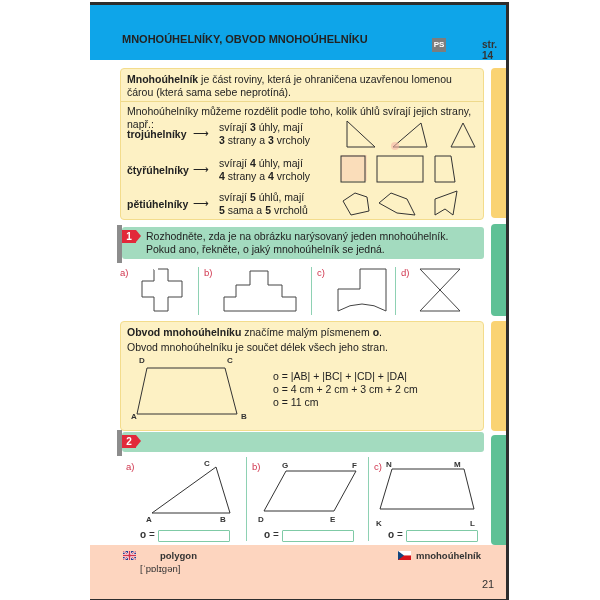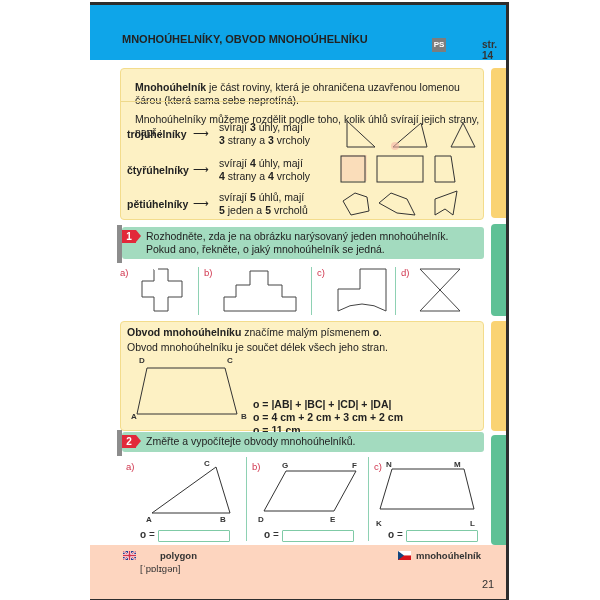--- a/index.html
+++ b/index.html
@@ -13,21 +13,21 @@
               font-size:8px; font-weight:bold; text-align:center; line-height:14px; }
   .ps-page { position:absolute; left:360px; top:34px; font-size:10px; font-weight:bold; color:#333;margin-left:32px; }
 
   .box { position:absolute; background:#fdf1c4; border:1px solid #f3dc8c; border-radius:4px; }
   .tab-yellow { position:absolute; left:401px; top:63px; width:15px; height:150px; background:#fad373; border-radius:4px 0 0 4px; }
   .tab-yellow2 { position:absolute; left:401px; top:316px; width:15px; height:110px; background:#fad373; border-radius:4px 0 0 4px; }
   .tab-green { position:absolute; left:401px; top:219px; width:15px; height:92px; background:#5fc196; border-radius:4px 0 0 4px; }
   .tab-green2 { position:absolute; left:401px; top:430px; width:15px; height:110px; background:#5fc196; border-radius:4px 0 0 4px; }
 
   .def { position:absolute; left:30px; top:63px; width:362px; height:150px; }
-  .def p { margin:8px; font-size:10.5px; line-height:13px; }
+  .def p { margin:0; font-size:10.5px; line-height:13px; }
   .def .p1 { position:absolute; left:6px; top:4px; width:350px; }
   .def .sep { position:absolute; left:0; top:32px; width:362px; height:1px; background:#eed98c; }
   .def .p2 { position:absolute; left:6px; top:36px; width:355px; }
   .row { position:absolute; left:6px; font-size:10.5px; line-height:13px; }
   .row .name { position:absolute; left:0; top:7px; font-weight:bold; white-space:nowrap; }
   .row .arrow { position:absolute; left:66px; top:6px; font-size:11px; }
   .row .desc { position:absolute; left:92px; top:0; white-space:nowrap; }
   .shapes { position:absolute; left:212px; top:-4px; }
 
   .task { position:absolute; left:32px; height:32px; background:#a3dbbf; border-radius:3px; }
@@ -37,21 +37,21 @@
   .task-num:after { content:""; position:absolute; left:14px; top:0; border-left:5px solid #e2283a;
                     border-top:6.5px solid transparent; border-bottom:6.5px solid transparent; }
   .task-text { position:absolute; left:24px; top:3px; font-size:10.5px; line-height:13px; color:#222; }
 
   .label-red { position:absolute; font-size:9.5px; color:#d0344d; }
   .vsep { position:absolute; width:1px; background:#8ed1b3; }
 
   .perim { position:absolute; left:30px; top:316px; width:362px; height:108px; }
   .perim .p1 { position:absolute; left:6px; top:4px; font-size:10.5px; }
   .perim .p2 { position:absolute; left:6px; top:19px; font-size:10.5px; }
-  .formula { position:absolute; left:132px; top:48px; font-size:10.5px; font-weight:bold; line-height:13px;margin-top:28px; }
+  .formula { position:absolute; left:152px; top:48px; font-size:10.5px; font-weight:normal; line-height:13px; }
   .pt { position:absolute; font-size:8px; font-weight:bold; color:#333; }
 
   .oeq { position:absolute; font-size:10px; color:#333; }
   .oeq b { font-weight:bold; }
   .ansbox { position:absolute; width:70px; height:10px; border:1px solid #7fcaa6; background:#fff; border-radius:1px; }
 
   .footer { position:absolute; left:0; top:540px; width:416px; height:54px; background:#fdd5bf; }
   .flag { position:absolute; width:13px; height:9px; }
   .foot-word { position:absolute; font-size:9.5px; font-weight:bold; color:#333; }
   .foot-ipa { position:absolute; font-size:9.5px; color:#333; }
@@ -114,21 +114,21 @@
           <polygon points="96,3 112,3 116,29 96,29"></polygon>
         </g>
       </svg>
     </div>
 
     <div class="row" style="top:122px;">
       <span class="name">pětiúhelníky</span>
       <span class="arrow">⟶</span>
       <span class="desc">
         <span>svírají </span><b>5</b><span> úhlů, mají</span><br>
-        <b>5</b><span> jeden a </span><b>5</b><span> vrcholů</span>
+        <b>5</b><span> sama a </span><b>5</b><span> vrcholů</span>
       </span>
       <svg class="shapes" width="150" height="34">
         <g fill="none" stroke="#333" stroke-width="1">
           <polygon points="4,14 16,6 28,10 30,24 12,28"></polygon>
           <polygon points="40,16 52,6 68,12 76,28 58,26"></polygon>
           <polygon points="96,12 118,4 114,28 106,22 96,28"></polygon>
         </g>
       </svg>
     </div>
   </div>
@@ -183,21 +183,20 @@
     <div class="formula">
       <div>o = |AB| + |BC| + |CD| + |DA|</div>
       <div>o = 4 cm + 2 cm + 3 cm + 2 cm</div>
       <div>o = 11 cm</div>
     </div>
   </div>
 
   <div class="task" style="top:427px; width:362px; height:20px;">
     <div class="task-flag" style="height:26px;"></div>
     <div class="task-num">2</div>
-    <div class="task-text">Změřte a vypočítejte obvody mnohoúhelníků.</div>
   </div>
 
   <div class="label-red" style="left:36px; top:456px;">a)</div>
   <svg style="position:absolute; left:56px; top:458px;" width="90" height="60">
     <polygon fill="none" stroke="#333" stroke-width="1" points="6,50 70,4 84,50"></polygon>
   </svg>
   <div class="pt" style="left:114px; top:454px;">C</div>
   <div class="pt" style="left:56px; top:510px;">A</div>
   <div class="pt" style="left:130px; top:510px;">B</div>
   <div class="oeq" style="left:50px; top:524px;"><b>o</b><span> =</span></div>

